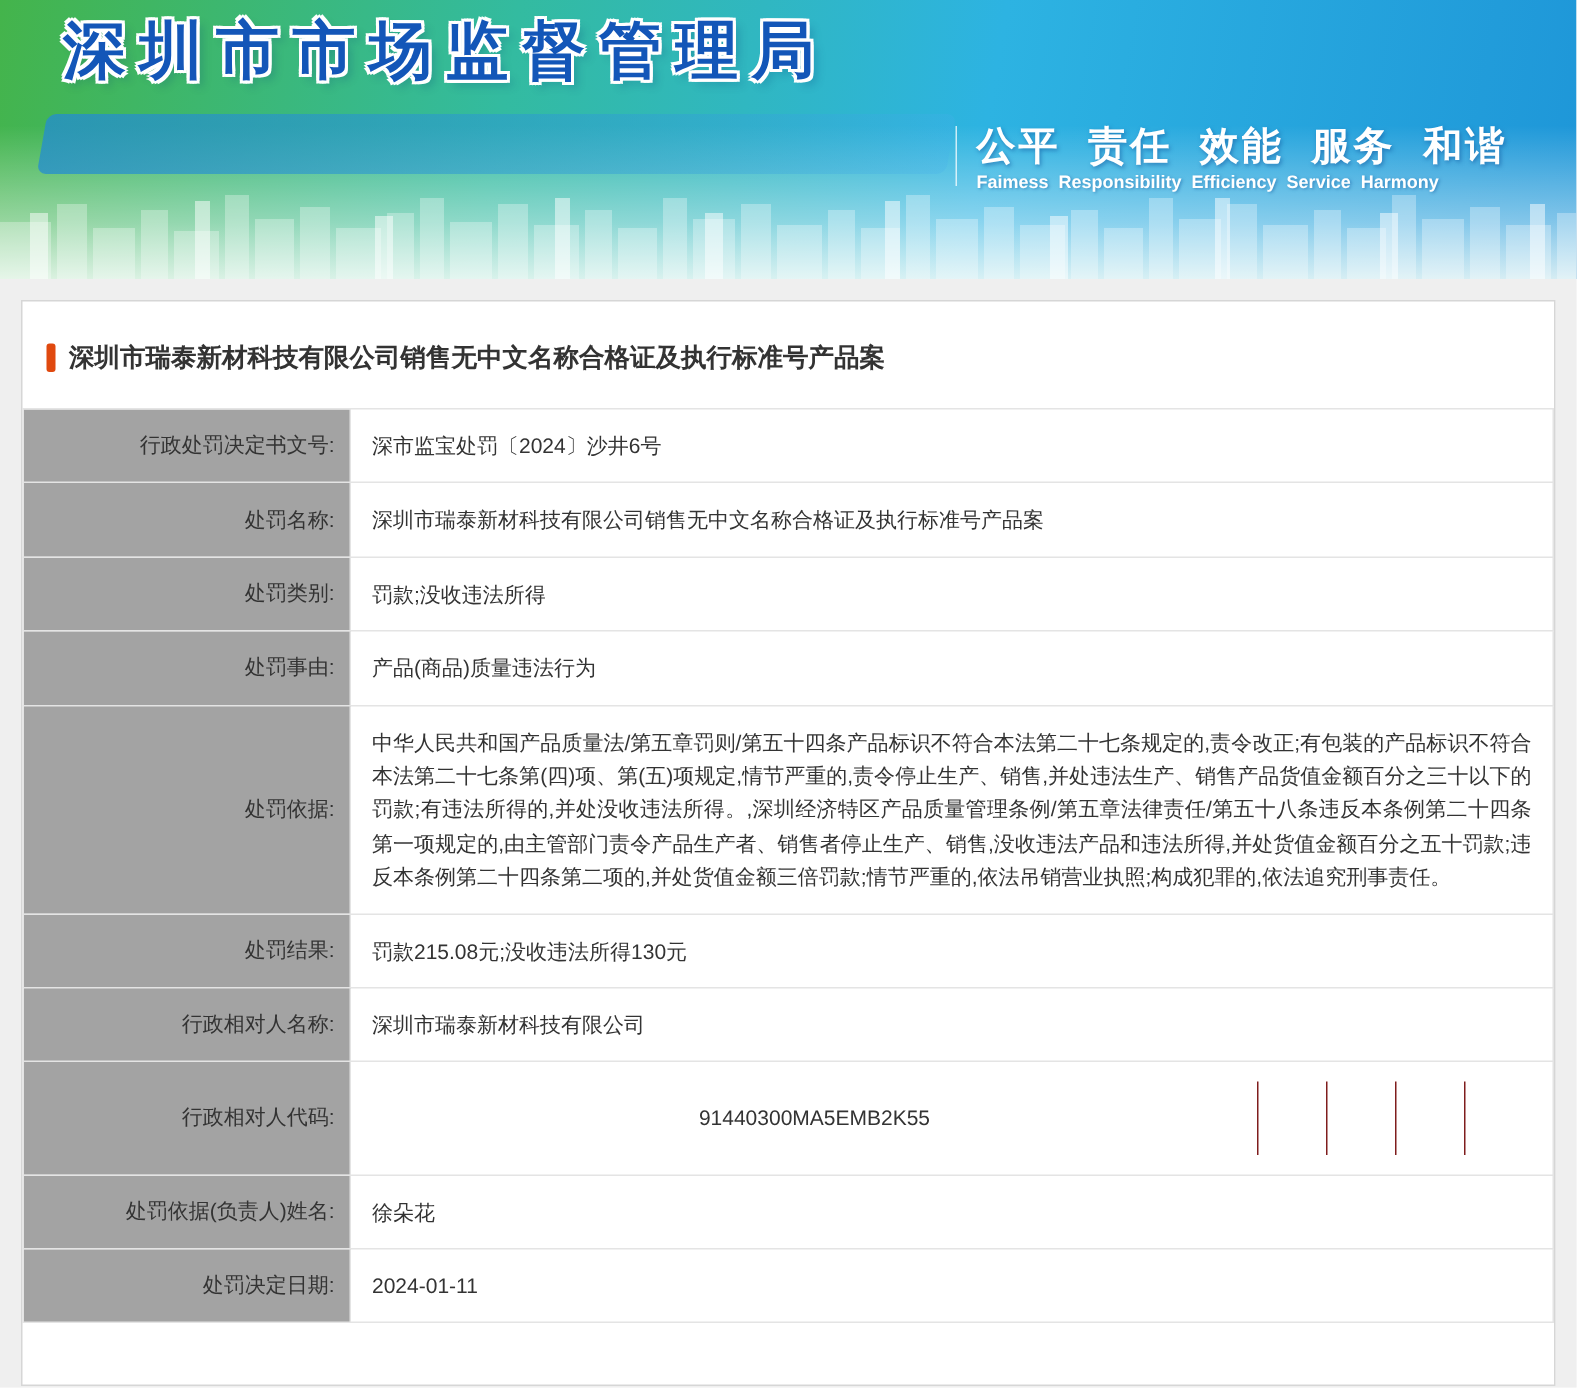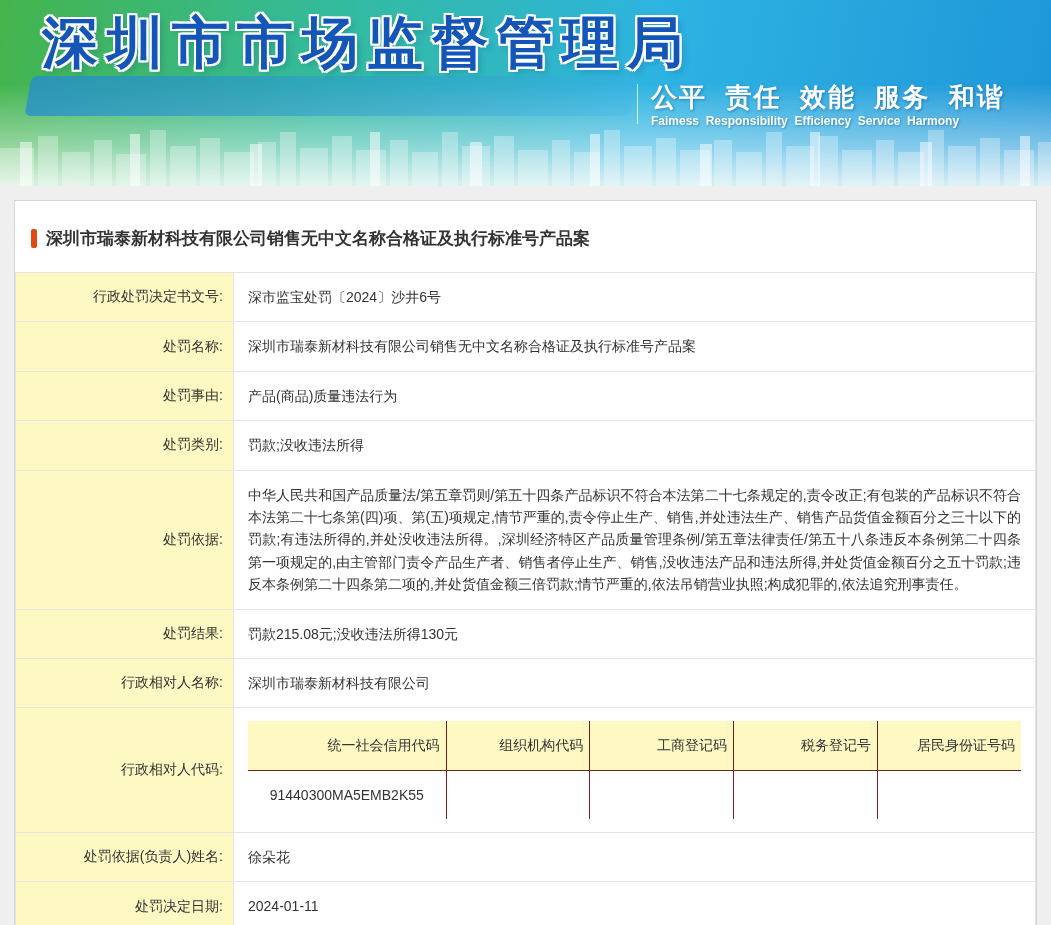--- a/index.html
+++ b/index.html
@@ -23,21 +23,21 @@
     background:linear-gradient(100deg,#44b44b 0%,#33bba0 32%,#2db3e2 62%,#1e96d8 100%);
   }
   .banner::before{
     content:"";
     position:absolute;inset:0;
     background:linear-gradient(180deg,rgba(255,255,255,0) 45%,rgba(255,255,255,0.45) 80%,rgba(246,252,248,0.85) 100%);
     pointer-events:none;
   }
   .banner-title{
     position:absolute;left:42px;top:6px;
-    font-size:56px;font-weight:bold;letter-spacing:9px;
+    font-size:42px;font-weight:bold;letter-spacing:9px;
     color:var(--title-blue);
     text-shadow:
       2px 0 0 #fff,-2px 0 0 #fff,0 2px 0 #fff,0 -2px 0 #fff,
       2px 2px 0 #fff,-2px -2px 0 #fff,2px -2px 0 #fff,-2px 2px 0 #fff,
       4px 4px 6px rgba(0,60,120,0.25);
     z-index:3;
   }
   .banner-ribbon{
     position:absolute;left:28px;top:76px;width:606px;height:40px;
     background:linear-gradient(90deg,rgba(35,140,210,0.75),rgba(70,175,235,0.25));
@@ -96,21 +96,21 @@
     font-size:17px;font-weight:bold;color:#333;
   }
 
   table.info-table{
     width:100%;
     border-collapse:collapse;
     font-size:14px;
   }
   table.info-table th{
     width:218px;
-    background:#fef9c3;
+    background:#a3a3a3;
     font-weight:normal;
     text-align:right;
     vertical-align:middle;
     padding:13px 10px;
     border:1px solid #e4e4e4;
     color:#333;
   }
   table.info-table td{
     padding:13px 14px;
     border:1px solid #e4e4e4;
@@ -222,53 +222,46 @@
       <tbody>
         <tr>
           <th>行政处罚决定书文号:</th>
           <td>深市监宝处罚〔2024〕沙井6号</td>
         </tr>
         <tr>
           <th>处罚名称:</th>
           <td>深圳市瑞泰新材科技有限公司销售无中文名称合格证及执行标准号产品案</td>
         </tr>
         <tr>
+          <th>处罚类别:</th>
+          <td>罚款;没收违法所得</td>
+        </tr>
+        <tr>
           <th>处罚事由:</th>
           <td>产品(商品)质量违法行为</td>
-        </tr>
-        <tr>
-          <th>处罚类别:</th>
-          <td>罚款;没收违法所得</td>
         </tr>
         <tr>
           <th>处罚依据:</th>
           <td class="law-text">中华人民共和国产品质量法/第五章罚则/第五十四条产品标识不符合本法第二十七条规定的,责令改正;有包装的产品标识不符合本法第二十七条第(四)项、第(五)项规定,情节严重的,责令停止生产、销售,并处违法生产、销售产品货值金额百分之三十以下的罚款;有违法所得的,并处没收违法所得。,深圳经济特区产品质量管理条例/第五章法律责任/第五十八条违反本条例第二十四条第一项规定的,由主管部门责令产品生产者、销售者停止生产、销售,没收违法产品和违法所得,并处货值金额百分之五十罚款;违反本条例第二十四条第二项的,并处货值金额三倍罚款;情节严重的,依法吊销营业执照;构成犯罪的,依法追究刑事责任。</td>
         </tr>
         <tr>
           <th>处罚结果:</th>
           <td>罚款215.08元;没收违法所得130元</td>
         </tr>
         <tr>
           <th>行政相对人名称:</th>
           <td>深圳市瑞泰新材科技有限公司</td>
         </tr>
 
         <tr>
           <th>行政相对人代码:</th>
           <td class="nested-cell">
             <table class="code-table">
               <tbody>
                 <tr>
-                  <th class="cw0">统一社会信用代码</th>
-                  <th class="cw1">组织机构代码</th>
-                  <th class="cw2">工商登记码</th>
-                  <th class="cw3">税务登记号</th>
-                  <th class="cw4">居民身份证号码</th>
-                </tr>
-                <tr>
                   <td>91440300MA5EMB2K55</td>
                   <td></td>
                   <td></td>
                   <td></td>
                   <td></td>
                 </tr>
               </tbody>
             </table>
           </td>
         </tr>

